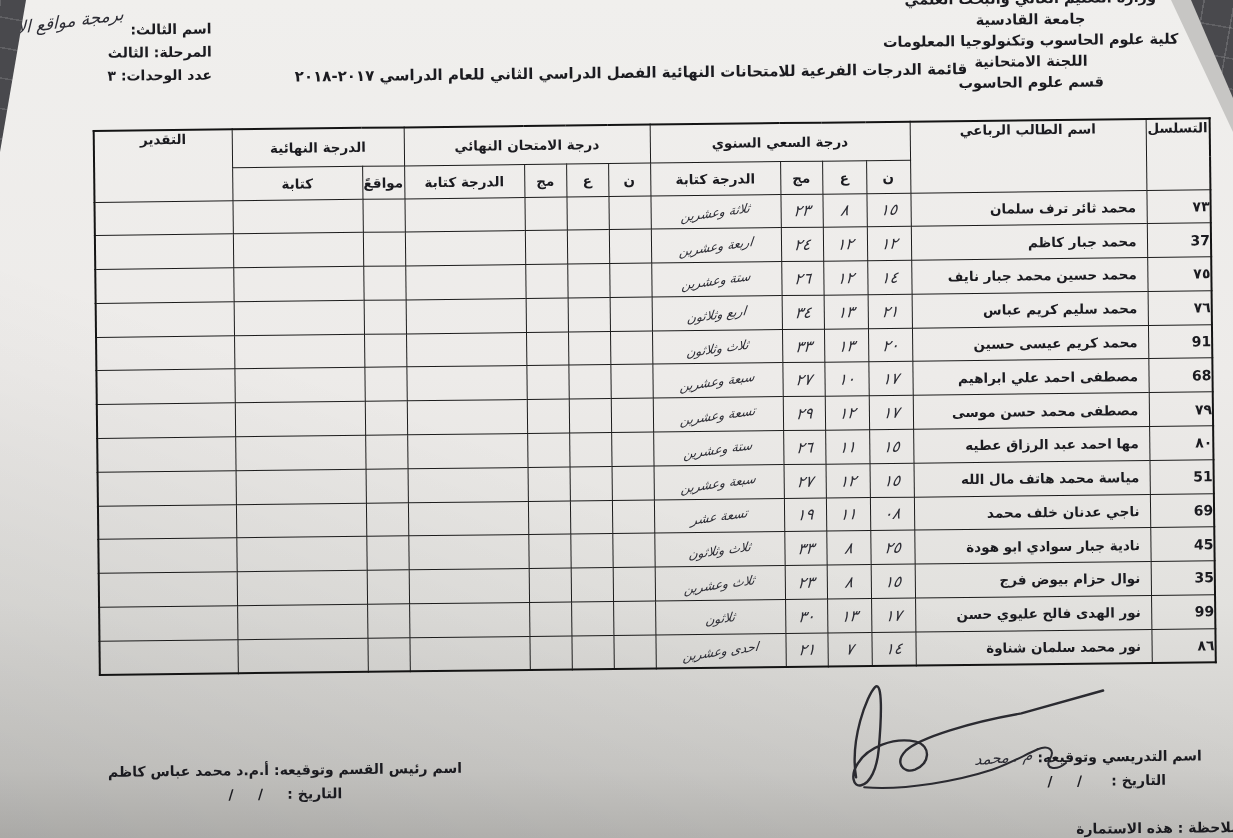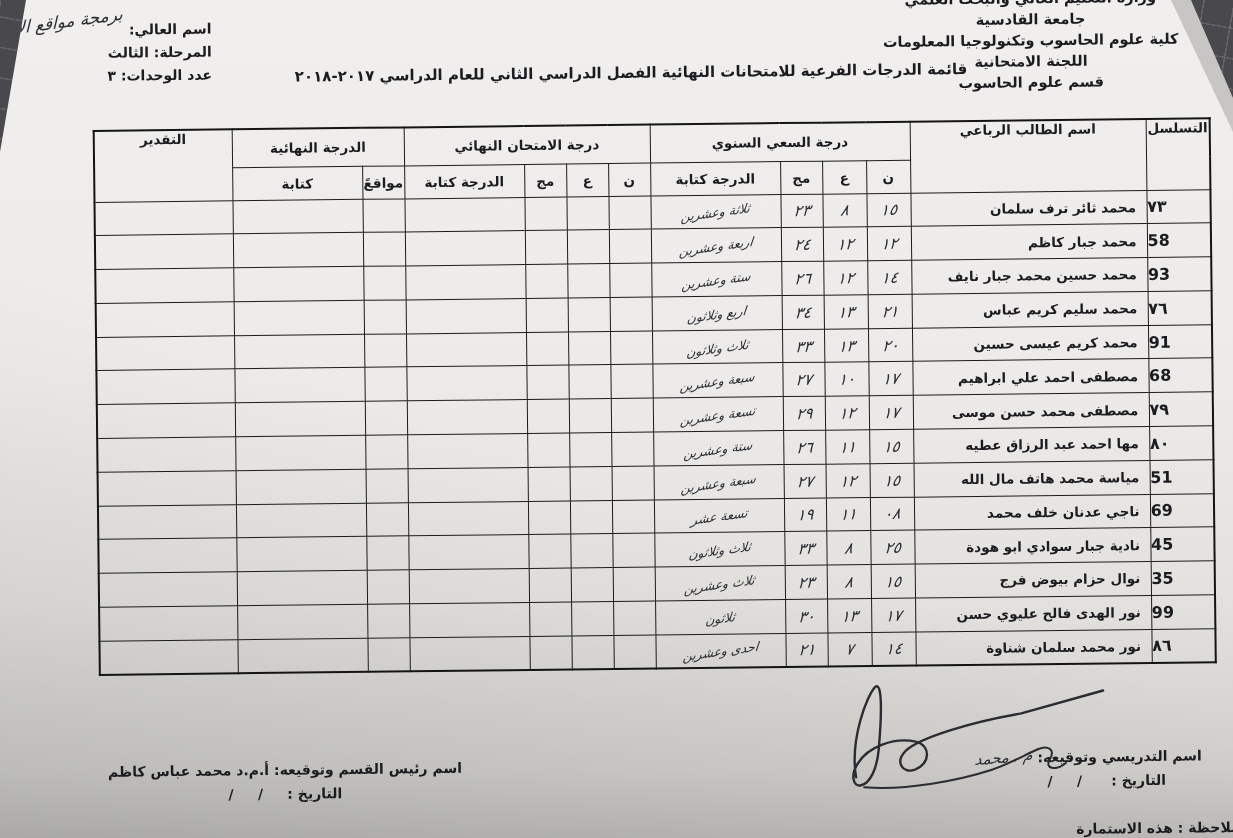--- a/index.html
+++ b/index.html
@@ -41,21 +41,21 @@
   
   table.grades{position:absolute;left:96px;top:124px;width:1116px;height:544px;
     border-collapse:collapse;direction:rtl;table-layout:fixed;}
   table.grades th,table.grades td{border:1.6px solid #1c1c1c;padding:0;}
   table.grades{border:2.5px solid #141414;}
   thead tr.gr1{height:38px;}
   thead tr.gr2{height:33px;}
   tbody tr{height:calc(473px / 14);}
   th{font-size:13.5px;font-weight:bold;}
   .th-span2{vertical-align:top;padding-top:7px;}
-  .c-serial{text-align:left;font-weight:bold;font-size:16px;}
+  .c-serial{text-align:right;font-weight:bold;font-size:14px;}
   .c-name{text-align:right;font-weight:bold;font-size:13.5px;padding-right:10px !important;}
   .c-num{text-align:center;}
   .c-num .hw{font-size:15.5px;transform:rotate(-3deg) skewX(-10deg);}
   .c-written{text-align:center;overflow:visible;}
   .c-written .hw{font-size:12.5px;transform:rotate(-7deg) skewX(-14deg);white-space:nowrap;letter-spacing:-0.5px;}
 
   
   .foot-right{position:absolute;left:853px;top:750px;width:345px;direction:rtl;
     font-weight:bold;font-size:14px;line-height:24px;}
   .foot-right .date{white-space:pre;padding-right:36px;}
@@ -76,21 +76,21 @@
   <div class="org">
     <div>وزارة التعليم العالي والبحث العلمي</div>
     <div>جامعة القادسية</div>
     <div>كلية علوم الحاسوب وتكنولوجيا المعلومات</div>
     <div>اللجنة الامتحانية</div>
     <div>قسم علوم الحاسوب</div>
   </div>
 
   <div class="meta">
     <div class="line">
-      <span>اسم العالي:</span>
+      <span>اسم الثالث:</span>
       <span class="hw hw-subject">برمجة مواقع الالكترونية</span>
     </div>
     <div class="line">
       <span>المرحلة:</span>
       <span>الثالث</span>
     </div>
     <div class="line">
       <span>عدد الوحدات:</span>
       <span>٣</span>
     </div>
@@ -146,36 +146,36 @@
         <td class="c-written"><span class="hw">ثلاثة وعشرين</span></td>
         <td></td>
           <td></td>
           <td></td>
           <td></td>
         <td></td>
           <td></td>
           <td></td>
       </tr>
       <tr>
-        <td class="c-serial">58</td>
+        <td class="c-serial">37</td>
         <td class="c-name">محمد جبار كاظم</td>
         <td class="c-num"><span class="hw">١٢</span></td>
         <td class="c-num"><span class="hw">١٢</span></td>
         <td class="c-num"><span class="hw">٢٤</span></td>
         <td class="c-written"><span class="hw">اربعة وعشرين</span></td>
         <td></td>
           <td></td>
           <td></td>
           <td></td>
         <td></td>
           <td></td>
           <td></td>
       </tr>
       <tr>
-        <td class="c-serial">93</td>
+        <td class="c-serial">٧٥</td>
         <td class="c-name">محمد حسين محمد جبار نايف</td>
         <td class="c-num"><span class="hw">١٤</span></td>
         <td class="c-num"><span class="hw">١٢</span></td>
         <td class="c-num"><span class="hw">٢٦</span></td>
         <td class="c-written"><span class="hw">ستة وعشرين</span></td>
         <td></td>
           <td></td>
           <td></td>
           <td></td>
         <td></td>

